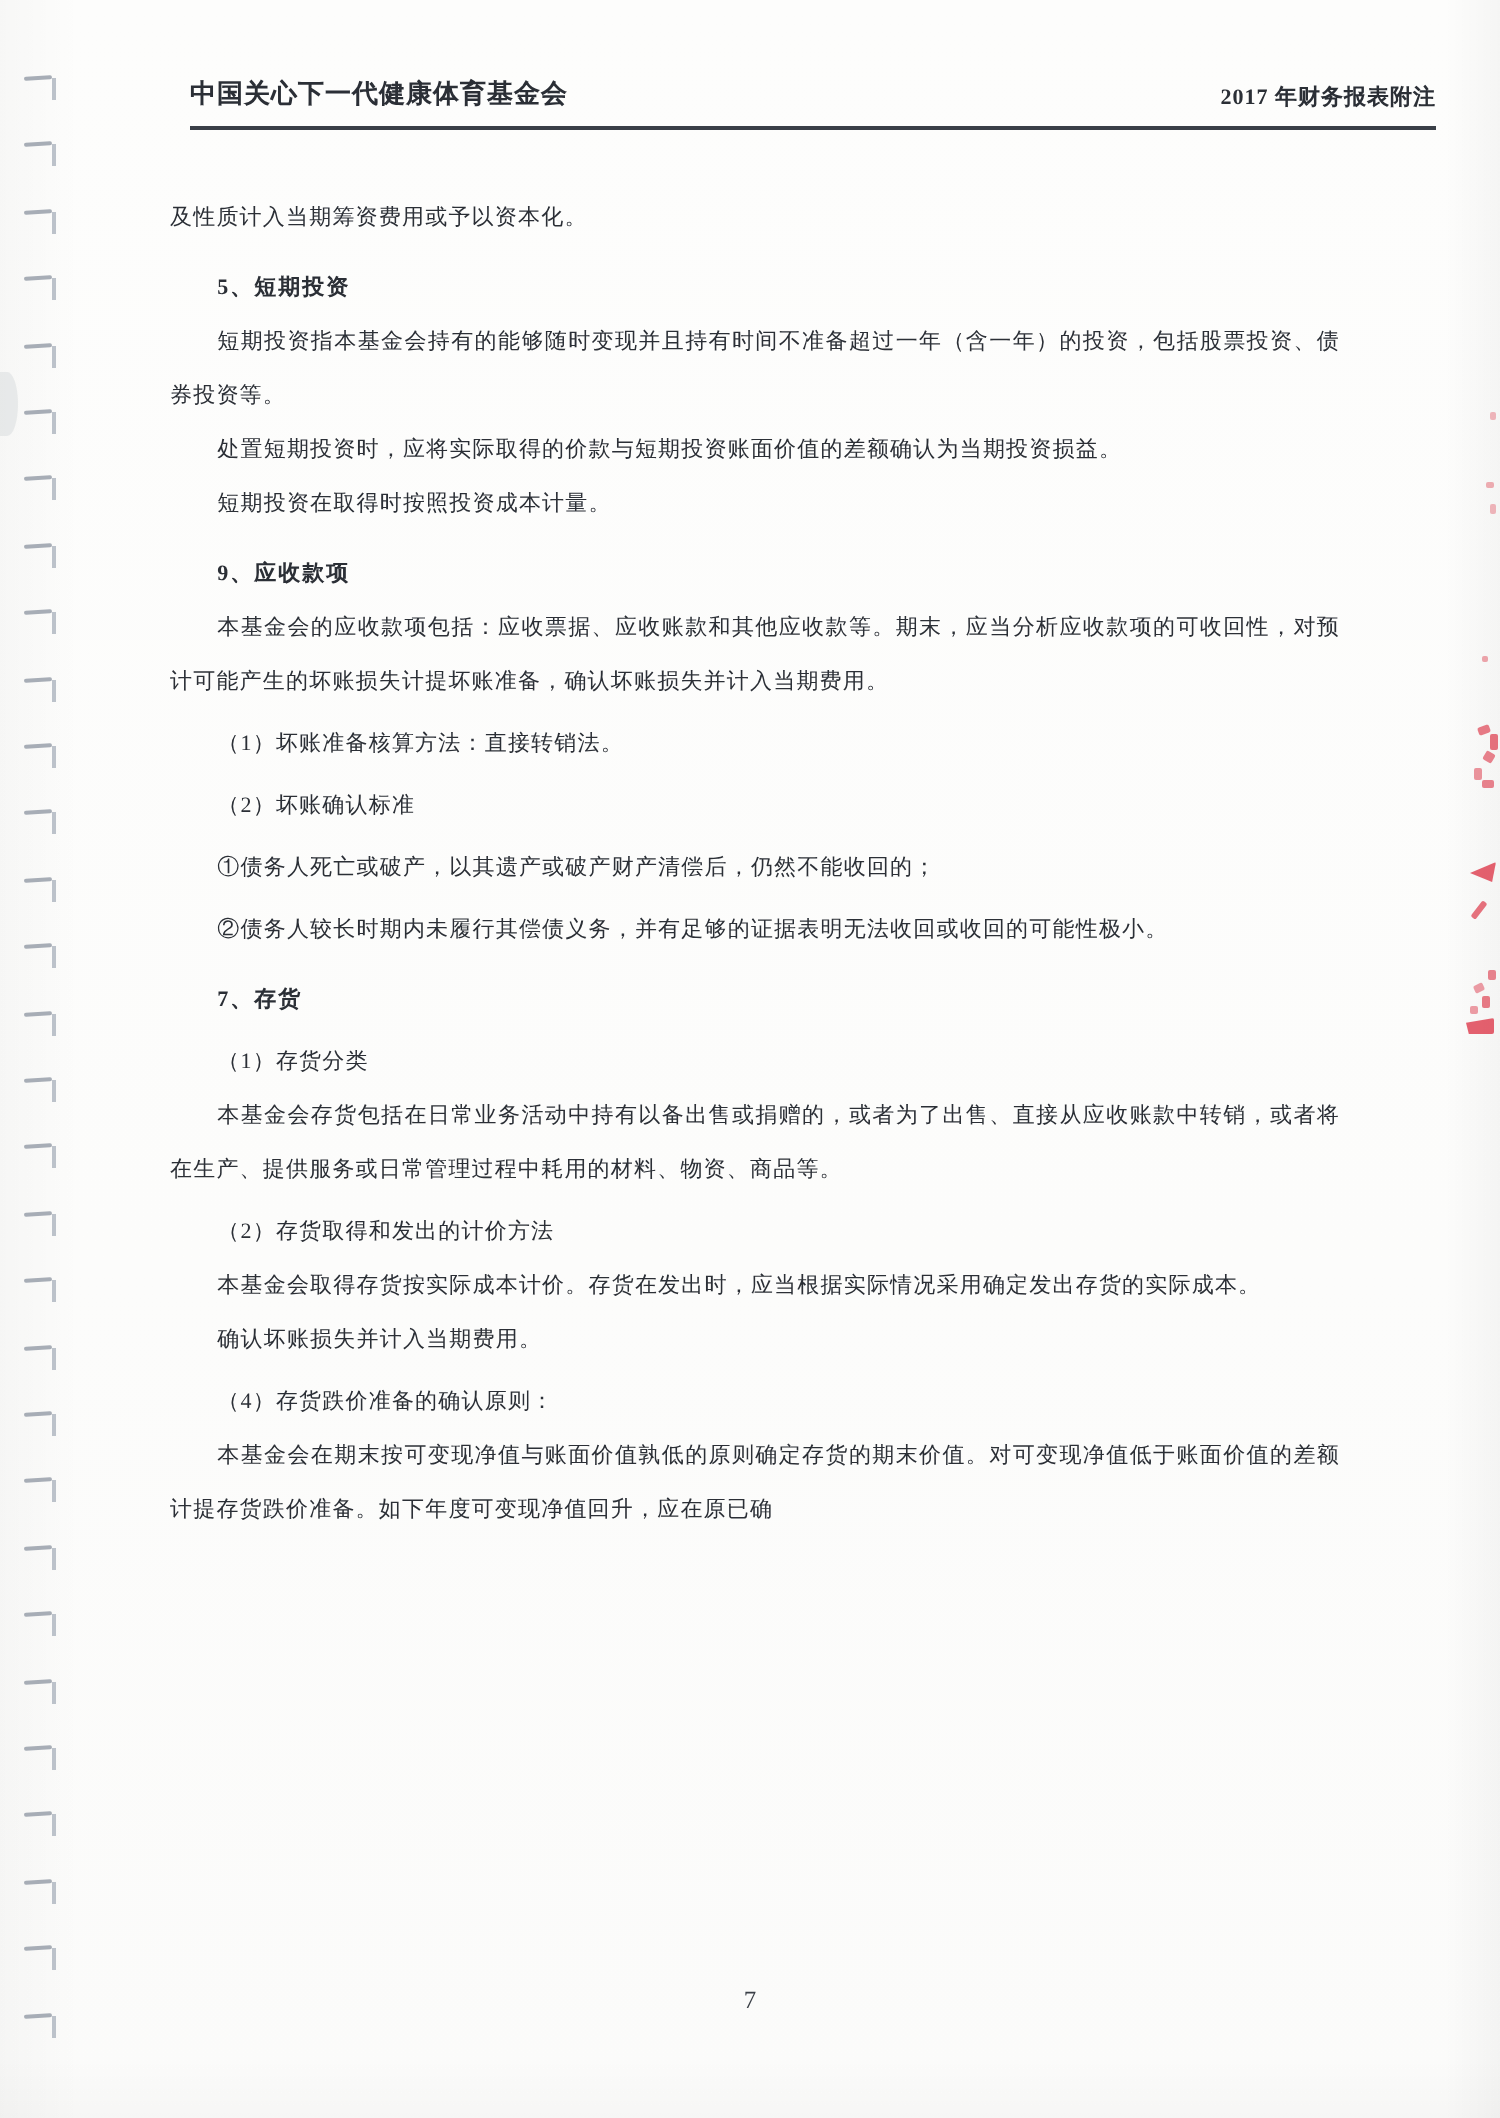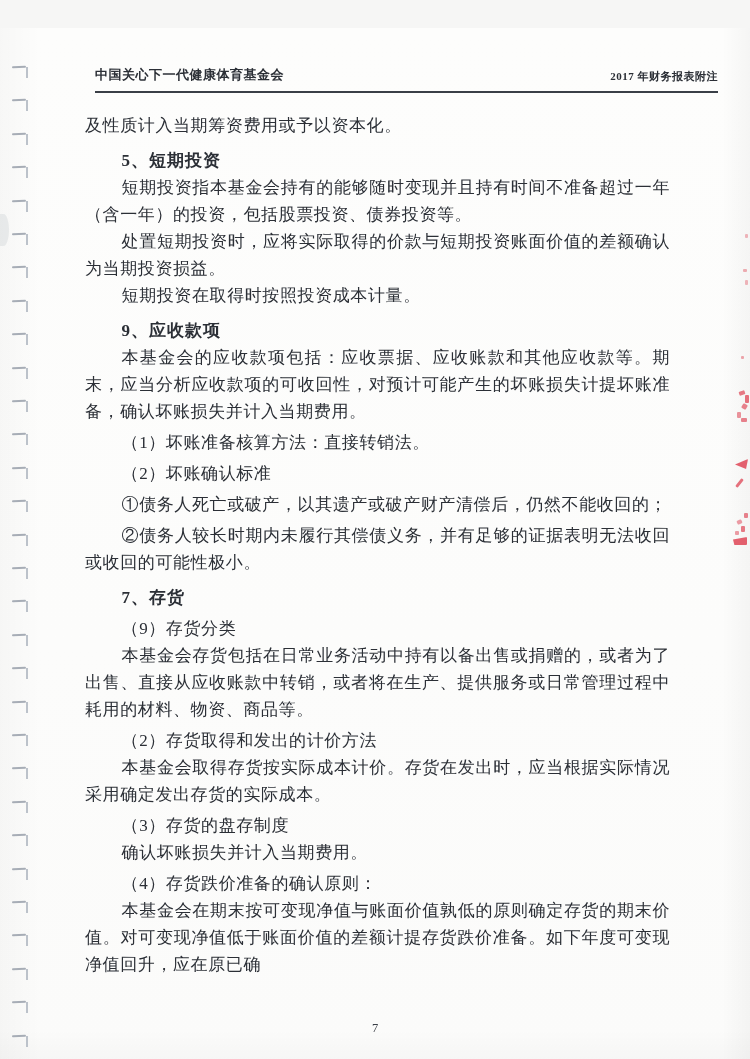--- a/index.html
+++ b/index.html
@@ -5,21 +5,20 @@
   html,body{margin:0;padding:0;}
   body{
     width:750px;height:1059px;
     background:#f6f6f5;
     font-family:"Liberation Serif","DejaVu Serif",serif;
     position:relative;overflow:hidden;
   }
   .page{
     position:absolute;inset:0;
     background:linear-gradient(180deg,#fdfdfc 0%,#fcfcfb 60%,#fbfbfa 100%);
-    margin-top:28px;
   }
   
   .page::before{
     content:'';position:absolute;inset:0;pointer-events:none;
     background:
       linear-gradient(90deg,rgba(0,0,0,0.025),rgba(0,0,0,0) 40px),
       linear-gradient(270deg,rgba(0,0,0,0.03),rgba(0,0,0,0) 28px),
       linear-gradient(0deg,rgba(0,0,0,0.02),rgba(0,0,0,0) 30px);
   }
 
@@ -27,22 +26,22 @@
   .header{
     position:absolute;left:95px;right:32px;top:38px;
     display:flex;justify-content:space-between;align-items:flex-end;
     padding-bottom:7px;border-bottom:2px solid #3a3f47;
   }
   .header .h-left{font-size:13px;font-weight:bold;color:#2b2f36;letter-spacing:0.5px;}
   .header .h-right{font-size:11px;font-weight:bold;color:#2b2f36;letter-spacing:0.5px;}
 
   
   .doc-body{
-    position:absolute;left:85px;right:80px;top:84px;
-    font-size:17px;line-height:27px;color:#2b2f36;
+    position:absolute;left:85px;right:80px;top:96px;
+    font-size:11px;line-height:27px;color:#2b2f36;
     letter-spacing:0.6px;
   }
   .doc-body p{margin:0;text-align:justify;}
   .continuation{text-indent:0;}
   .para{text-indent:2.15em;}
   .subitem{text-indent:2.15em;margin-top:4px !important;}
   .heading{text-indent:2.15em;font-weight:bold;margin-top:8px !important;letter-spacing:1px;}
 
   
   .footer{
@@ -138,25 +137,24 @@
     <p class="para">短期投资指本基金会持有的能够随时变现并且持有时间不准备超过一年（含一年）的投资，包括股票投资、债券投资等。</p>
     <p class="para">处置短期投资时，应将实际取得的价款与短期投资账面价值的差额确认为当期投资损益。</p>
     <p class="para">短期投资在取得时按照投资成本计量。</p>
     <p class="heading">9、应收款项</p>
     <p class="para">本基金会的应收款项包括：应收票据、应收账款和其他应收款等。期末，应当分析应收款项的可收回性，对预计可能产生的坏账损失计提坏账准备，确认坏账损失并计入当期费用。</p>
     <p class="subitem">（1）坏账准备核算方法：直接转销法。</p>
     <p class="subitem">（2）坏账确认标准</p>
     <p class="subitem">①债务人死亡或破产，以其遗产或破产财产清偿后，仍然不能收回的；</p>
     <p class="subitem">②债务人较长时期内未履行其偿债义务，并有足够的证据表明无法收回或收回的可能性极小。</p>
     <p class="heading">7、存货</p>
-    <p class="subitem">（9）存货分类</p>
+    <p class="subitem">（1）存货分类</p>
     <p class="para">本基金会存货包括在日常业务活动中持有以备出售或捐赠的，或者为了出售、直接从应收账款中转销，或者将在生产、提供服务或日常管理过程中耗用的材料、物资、商品等。</p>
     <p class="subitem">（2）存货取得和发出的计价方法</p>
     <p class="para">本基金会取得存货按实际成本计价。存货在发出时，应当根据实际情况采用确定发出存货的实际成本。</p>
-    <p class="subitem">（3）存货的盘存制度</p>
     <p class="para">确认坏账损失并计入当期费用。</p>
     <p class="subitem">（4）存货跌价准备的确认原则：</p>
     <p class="para">本基金会在期末按可变现净值与账面价值孰低的原则确定存货的期末价值。对可变现净值低于账面价值的差额计提存货跌价准备。如下年度可变现净值回升，应在原已确</p>
   </div>
 
   <div class="footer">7</div>
 
   <div class="seal-frags">
     <i class="sf1"></i>
     <i class="sf2"></i>

